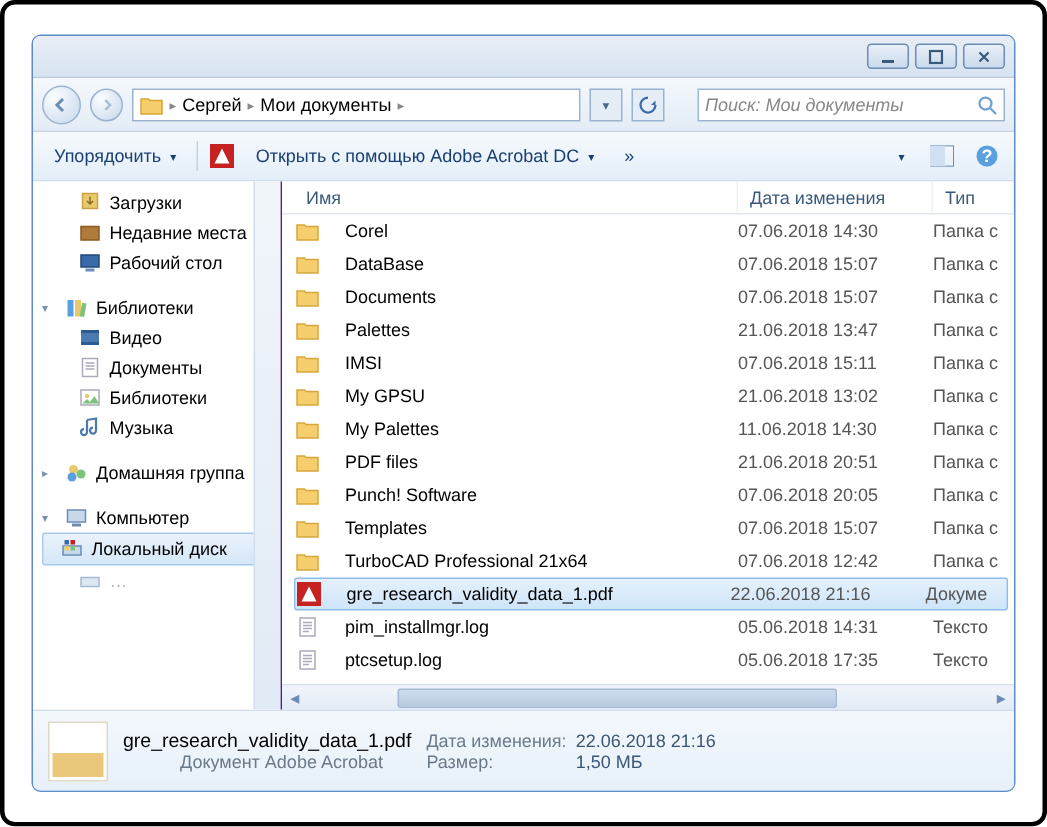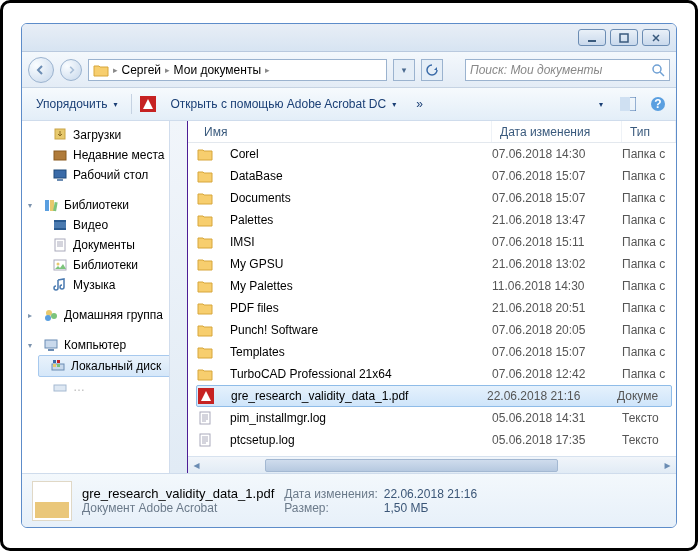--- a/index.html
+++ b/index.html
@@ -29,21 +29,21 @@
 .tb-right { margin-left: auto; display: flex; align-items: center; gap: 10px; }
 .tb-divider { width: 1px; height: 20px; background: #c5d2e2; }
 .tb-icon { width: 20px; height: 20px; display: flex; align-items: center; justify-content: center; }
 
 
 .body { flex: 1; display: flex; min-height: 0; }
 .sidebar { width: 166px; border-right: 1px solid #4c1d95; background: #fff; overflow: hidden; padding-top: 4px; position: relative; }
 .sidebar::after { content: ""; position: absolute; right: 0; top: 0; bottom: 0; width: 17px; background: linear-gradient(#f1f5fa, #e1ebf5); border-left: 1px solid #d1dded; }
 .tree-item { display: flex; align-items: center; gap: 5px; padding: 2px 4px 2px 12px; white-space: nowrap; overflow: hidden; text-overflow: ellipsis; cursor: pointer; }
 .tree-item.lvl2 { padding-left: 30px; }
-.tree-item.selected { background: linear-gradient(#e9f2fb, #d5e7f9); border: 1px solid #a7c9ee; border-radius: 2px; margin: 0 16px; padding-left: 11px; }
+.tree-item.selected { background: linear-gradient(#e9f2fb, #d5e7f9); border: 1px solid #a7c9ee; border-radius: 2px; margin: 0 6px; padding-left: 11px; }
 .tree-spacer { height: 10px; }
 .tree-group { display: flex; align-items: center; gap: 5px; padding: 2px 4px 2px 6px; }
 .tree-arrow { font-size: 8px; color: #7a92ad; width: 10px; display: inline-block; }
 .sicon { width: 16px; height: 16px; flex: none; }
 
 
 .filearea { flex: 1; display: flex; flex-direction: column; min-width: 0; }
 .cols { display: flex; height: 22px; border-bottom: 1px solid #e3e8ee; background: #fff; padding-left: 8px; }
 .col { color: #3a5a7d; display: flex; align-items: center; border-right: 1px solid #eef2f7; padding: 0 8px; cursor: pointer; }
 .col.name { flex: 1; }
@@ -58,21 +58,21 @@
 .row.selected { background: linear-gradient(#e5f1fc, #cfe5fa); border: 1px solid #8fbce8; border-radius: 2px; margin-right: 4px; }
 .hscroll { height: 17px; background: linear-gradient(#f1f5fa, #e1ebf5); display: flex; align-items: center; border-top: 1px solid #d7e2ef; }
 .hscroll .thumb { height: 13px; width: 60%; margin-left: 60px; background: linear-gradient(#cfdced, #b6c9e0); border: 1px solid #a3b8d2; border-radius: 2px; }
 .hscroll .arrow { width: 17px; height: 15px; display: flex; align-items: center; justify-content: center; color: #6b8cb3; }
 
 
 .details { height: 54px; border-top: 1px solid #cfdcec; background: linear-gradient(#f3f8fc, #e7f0f9); display: flex; align-items: center; padding: 4px 10px; gap: 10px; }
 .thumbbox { width: 40px; height: 40px; background: #fff; border: 1px solid #e0d8c6; position: relative; }
 .thumbbox::after { content: ""; position: absolute; bottom: 2px; left: 2px; right: 2px; height: 16px; background: #eac77a; }
 .details .dname { font-size: 13px; color: #000; }
-.details .dtype { color: #6b7a8a; }
+.details .dtype { color: #6b7a8a; margin-left: 38px; }
 .details .props { color: #6b7a8a; display: grid; grid-template-columns: auto auto; column-gap: 6px; row-gap: 0; }
 .details .props .val { color: #3b5677; }
 
 
 .folder-icon { fill: #f7ce6e; stroke: #d7a63a; }
 .pdf-red { fill: #c62222; }
 </style>
 </head>
 <body>
 

